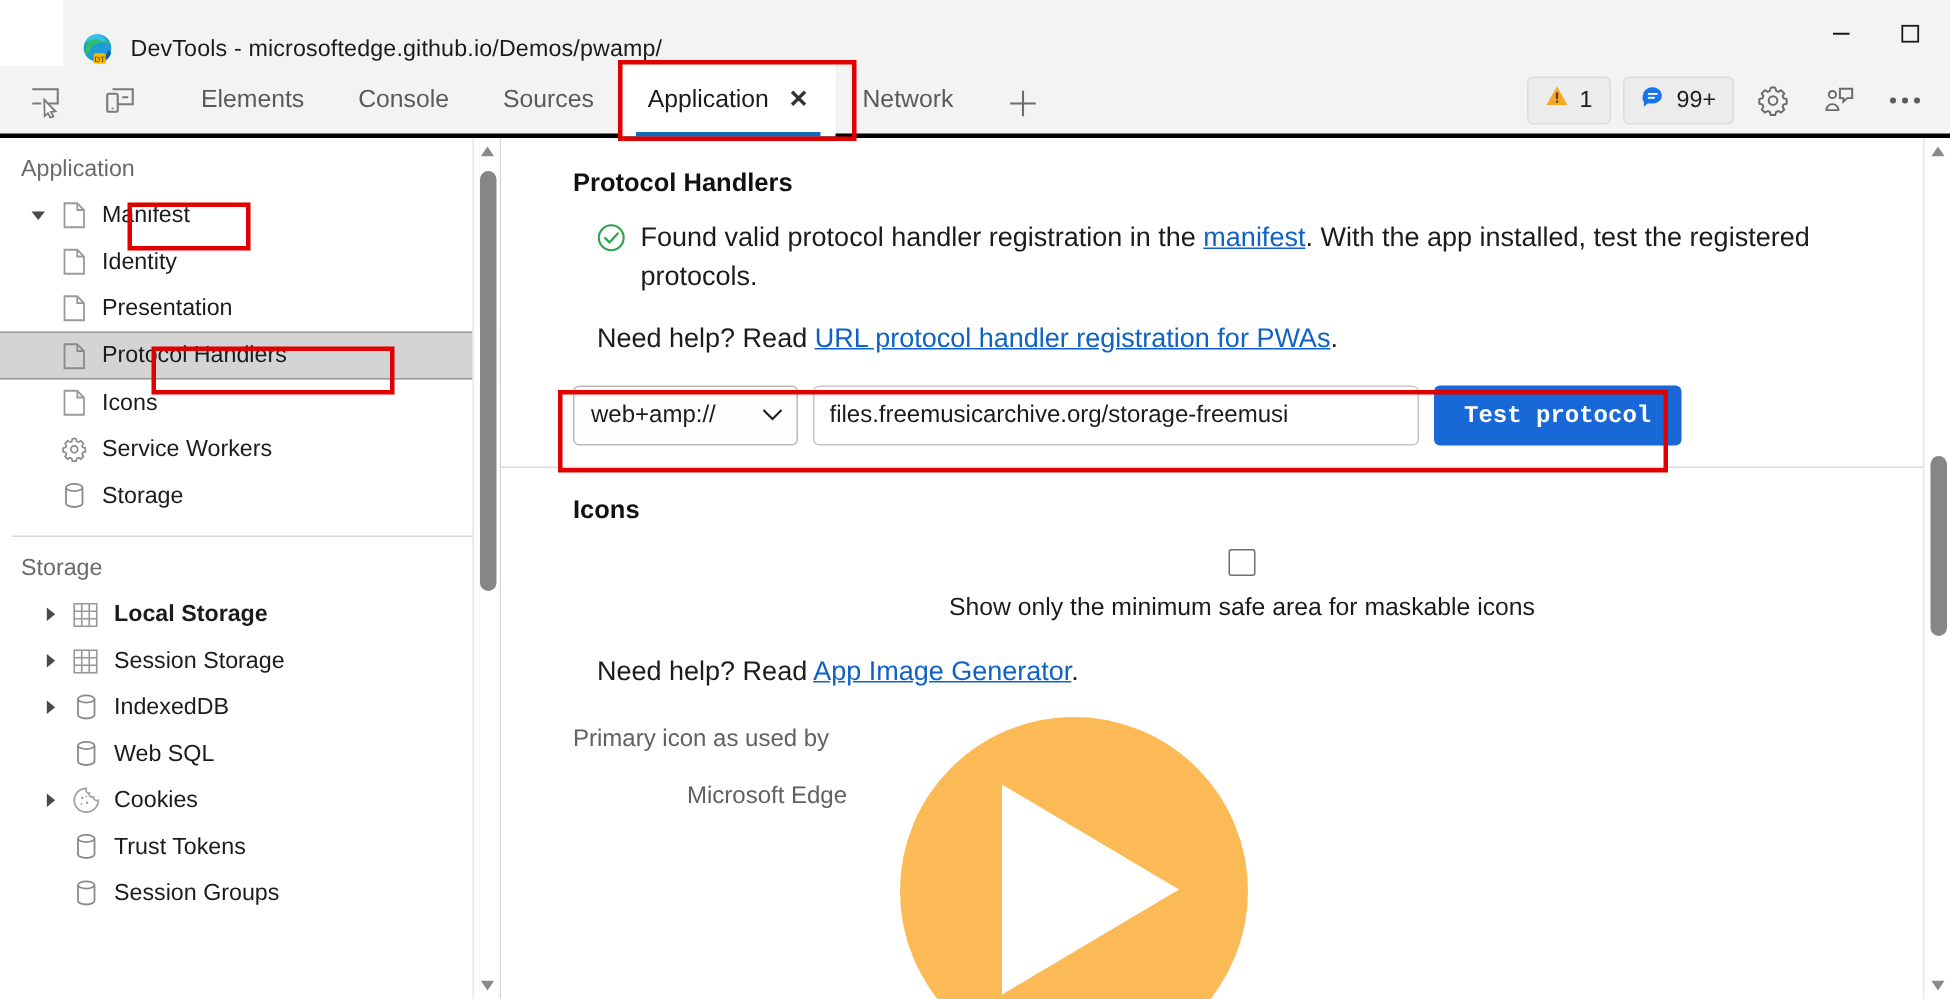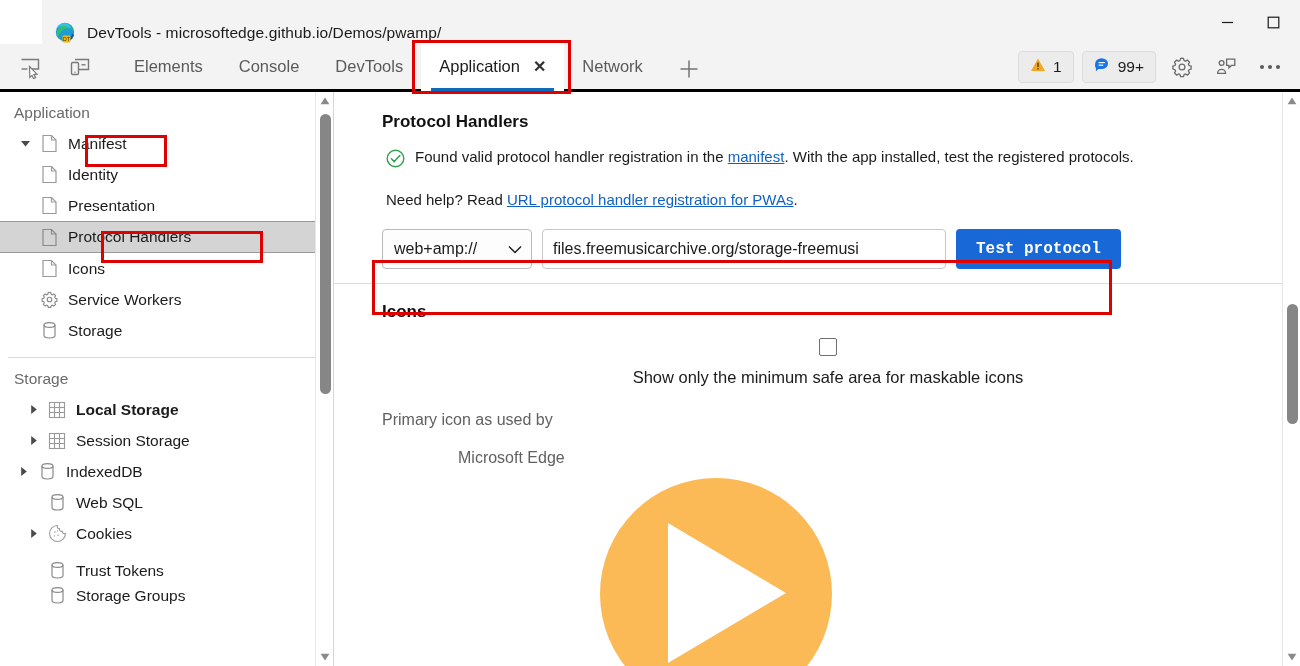--- a/index.html
+++ b/index.html
@@ -125,22 +125,22 @@
   }
 
   
   .main {
     position: relative;
     flex: 1 1 auto; height: 574px; background: #ffffff; overflow: hidden;
   }
   .panel-inner { position: relative; padding: 20px 40px 0 48px; }
   .sec-title { font-size: 17px; font-weight: bold; color: #111; margin: 0 0 14px 0; }
   .para {
-    font-size: 15px; color: #1b1b1b; line-height: 1.42;
-    max-width: 860px; margin: 0 0 16px 4px;
+    font-size: 18px; color: #1b1b1b; line-height: 1.42;
+    max-width: 860px; margin: 0 0 16px 16px;
   }
   .para.withicon { display: flex; gap: 10px; align-items: flex-start; }
   .check-circle { flex: 0 0 auto; margin-top: 3px; }
   a.link { color: #0f62c4; text-decoration: underline; }
   .handler-row {
     display: flex; align-items: center; gap: 10px;
     margin: 18px 0 10px 0;
   }
   select.proto {
     -webkit-appearance: none; appearance: none;
@@ -263,21 +263,21 @@
     </div>
 
     <div class="tabs">
       <div class="tab">
         <span>Elements</span>
       </div>
       <div class="tab">
         <span>Console</span>
       </div>
       <div class="tab">
-        <span>DevTools</span>
+        <span>Sources</span>
       </div>
       <div class="tab active" id="tab-app">
         <span>Application</span>
         <span class="tab-close">✕</span>
       </div>
       <div class="tab">
         <span>Network</span>
       </div>
       <div class="addtab">
         <svg width="22" height="22" viewBox="0 0 22 22">
@@ -450,21 +450,21 @@
               <rect x="1.5" y="1.5" width="15" height="15"></rect>
                 <line x1="6.5" y1="1.5" x2="6.5" y2="16.5"></line>
                 <line x1="11.5" y1="1.5" x2="11.5" y2="16.5"></line>
                 <line x1="1.5" y1="6.5" x2="16.5" y2="6.5"></line>
                 <line x1="1.5" y1="11.5" x2="16.5" y2="11.5"></line>
             </svg>
           </span>
           <span class="tree-label">Session Storage</span>
         </div>
 
-        <div class="tree-row indent-1" style="padding-left:12px;">
+        <div class="tree-row indent-1" style="padding-left:22px;">
           <span class="twisty">
             <svg width="11" height="11" viewBox="0 0 11 11">
                 <path d="M3.2 1 L3.2 10 L8.8 5.5 Z" fill="#4a4a4a"></path>
               </svg>
           </span>
           <span class="tree-ico">
             <svg width="17" height="19" viewBox="0 0 17 19" fill="none" stroke="#8a8a8a" stroke-width="1.2">
               <ellipse cx="8.5" cy="4" rx="5.5" ry="2.4"></ellipse>
                 <path d="M3 4v10.6c0 1.3 2.5 2.4 5.5 2.4s5.5-1.1 5.5-2.4V4"></path>
             </svg>
@@ -494,40 +494,40 @@
               <path d="M10 1.6a8.4 8.4 0 1 0 8.4 8.4c-2 .6-3.4-.6-3.3-2.3-2 .5-3.4-.8-3-2.8-1.8.3-2.6-1.2-2.1-3.3z"></path>
               <circle cx="7.3" cy="8.4" r="0.85" fill="#a0a0a0" stroke="none"></circle>
               <circle cx="10.6" cy="11.8" r="0.85" fill="#a0a0a0" stroke="none"></circle>
               <circle cx="6.6" cy="12.6" r="0.7" fill="#a0a0a0" stroke="none"></circle>
               <circle cx="10.1" cy="7.3" r="0.6" fill="#a0a0a0" stroke="none"></circle>
             </svg>
           </span>
           <span class="tree-label">Cookies</span>
         </div>
 
-        <div class="tree-row indent-1" style="padding-left:22px;align-items:flex-end;">
+        <div class="tree-row indent-1" style="padding-left:22px;">
           <span class="twisty"></span>
           <span class="tree-ico">
             <svg width="17" height="19" viewBox="0 0 17 19" fill="none" stroke="#8a8a8a" stroke-width="1.2">
               <ellipse cx="8.5" cy="4" rx="5.5" ry="2.4"></ellipse>
                 <path d="M3 4v10.6c0 1.3 2.5 2.4 5.5 2.4s5.5-1.1 5.5-2.4V4"></path>
             </svg>
           </span>
           <span class="tree-label">Trust Tokens</span>
         </div>
 
         <div class="tree-row indent-1" style="padding-left:22px;">
           <span class="twisty"></span>
           <span class="tree-ico">
             <svg width="17" height="19" viewBox="0 0 17 19" fill="none" stroke="#8a8a8a" stroke-width="1.2">
               <ellipse cx="8.5" cy="4" rx="5.5" ry="2.4"></ellipse>
                 <path d="M3 4v10.6c0 1.3 2.5 2.4 5.5 2.4s5.5-1.1 5.5-2.4V4"></path>
             </svg>
           </span>
-          <span class="tree-label">Storage Groups</span>
+          <span class="tree-label">Session Groups</span>
         </div>
       </div>
 
       <div class="vscroll" style="right:0;">
         <div class="arw up">
           <svg width="10" height="8" viewBox="0 0 10 8">
               <path d="M5 0.6 L9.4 7.2 L0.6 7.2 Z" fill="#8a8a8a"></path>
             </svg>
         </div>
         <div class="thumb" style="top:22px; height:280px;"></div>
@@ -577,20 +577,21 @@
       <div class="hr" style="margin-top:14px;"></div>
 
       <div class="panel-inner" style="padding-top:18px;">
         <h2 class="sec-title">Icons</h2>
 
         <div class="chk-row">
           <span class="chkbox"></span>
           <span class="chk-label">Show only the minimum safe area for maskable icons</span>
         </div>
 
+        <p class="para"><span>Need help? Read </span><a class="link" href="#" style="color: rgb(15, 98, 196);">App Image Generator</a><span>.</span></p>
 
         <div class="iconinfo">
           <div class="l1">Primary icon as used by</div>
           <div class="l2">Microsoft Edge</div>
         </div>
       </div>
 
       <div class="vscroll" style="right:0;">
         <div class="arw up">
           <svg width="10" height="8" viewBox="0 0 10 8">

